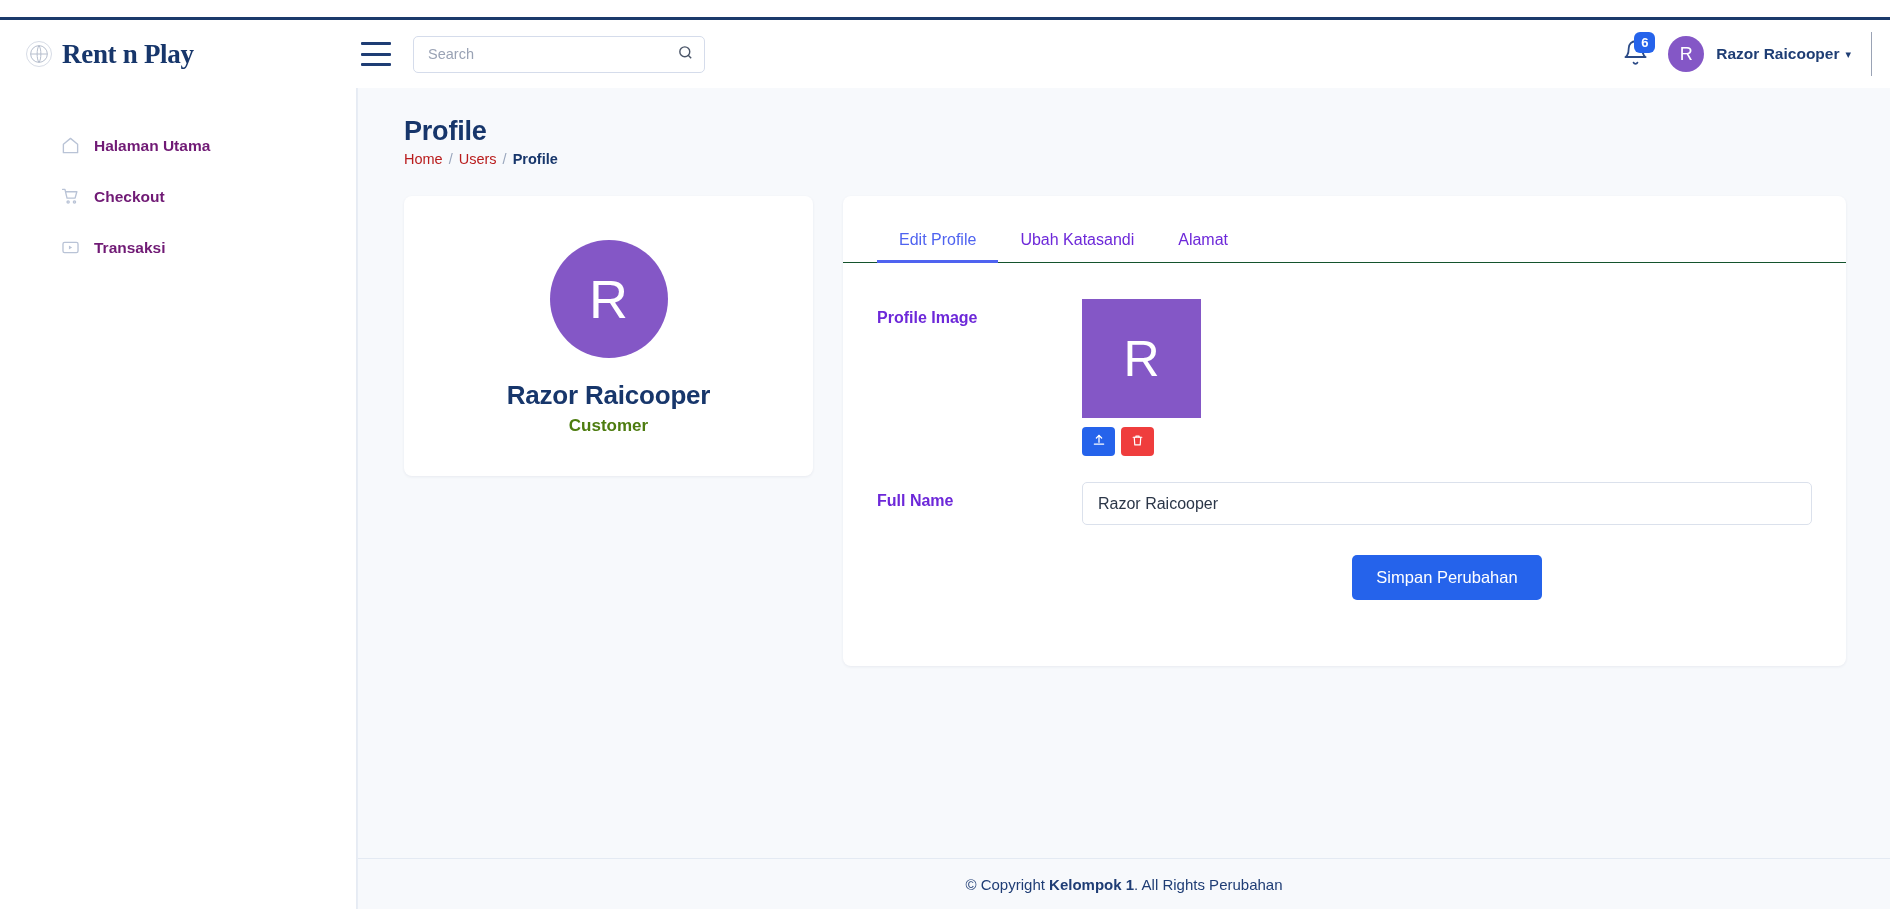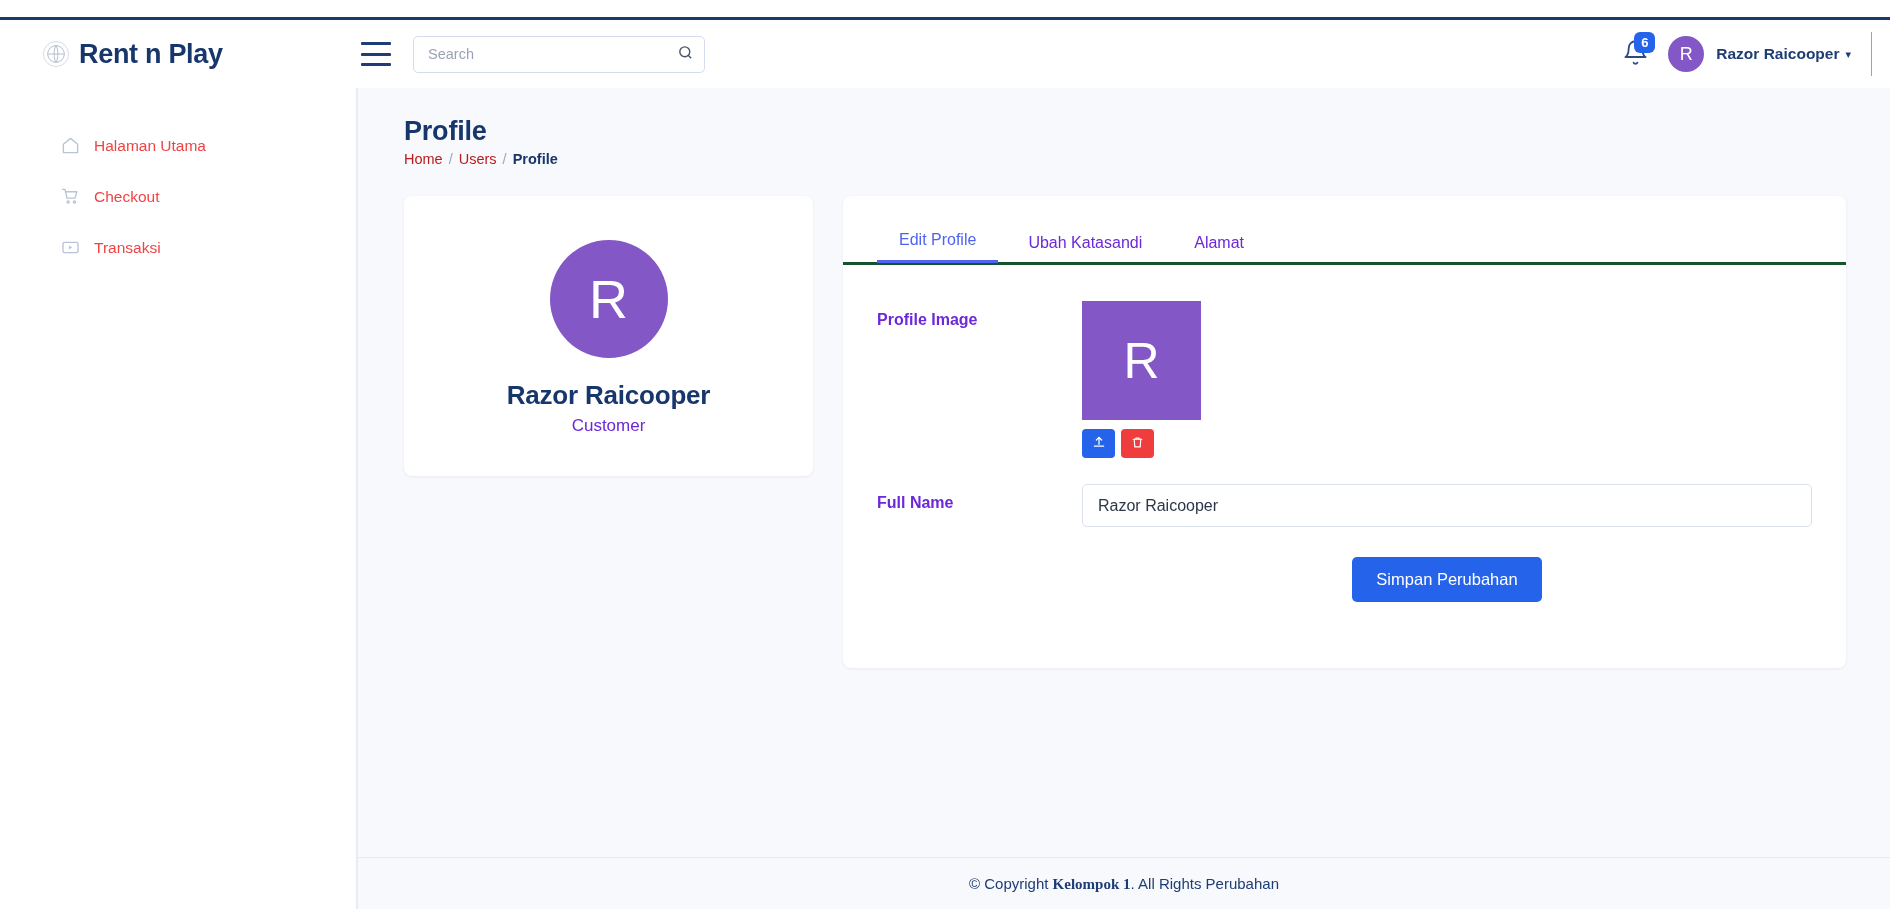--- a/index.html
+++ b/index.html
@@ -47,22 +47,23 @@
     align-items: center;
     position: relative;
     z-index: 5;
   }
 
   .brand {
     width: 357px;
     display: flex;
     align-items: center;
     gap: 10px;
-    padding-left: 43px;
-    flex: 0 0 auto;
+    padding-left: 26px;
+    flex: 0 0 auto;
+    font-family: Liberation Serif, serif;
   }
 
   .brand-mark {
     width: 26px;
     height: 26px;
     border-radius: 50%;
     border: 1px solid #d7dce6;
     display: flex;
     align-items: center;
     justify-content: center;
@@ -213,22 +214,22 @@
     width: 21px;
     height: 21px;
     flex: 0 0 auto;
     display: flex;
     align-items: center;
     justify-content: center;
     color: #b9c3d6;
   }
   .side-label {
     font-size: 15.5px;
-    font-weight: normal;
-    color: #ef4444;
+    font-weight: bold;
+    color: #701a75;
     white-space: nowrap;
   }
 
   
   .content {
     flex: 1 1 auto;
     min-width: 0;
     background: #f7f9fc;
     display: flex;
     flex-direction: column;
@@ -297,35 +298,35 @@
 
   .profile-name {
     font-size: 26px;
     font-weight: bold;
     color: #17366b;
     letter-spacing: -0.2px;
   }
   .profile-role {
     margin-top: 5px;
     font-size: 17px;
-    color: #6d28d9;
+    color: #4d7c0f;
+    font-weight: bold;
   }
 
   .card-right {
     flex: 1 1 auto;
     min-width: 0;
     padding: 0 0 40px 0;
   }
 
   .tabs {
     display: flex;
-    align-items: flex-end;
-    border-bottom: 3px solid #14532d;
+    border-bottom: 1px solid #14532d;
     padding: 22px 28px 0 34px;
-    gap: 8px;
+    gap: 0;
   }
   .tab {
     padding: 12px 22px 11px;
     font-size: 16px;
     color: #6d28d9;
     cursor: pointer;
     position: relative;
     white-space: nowrap;
     border-radius: 6px 6px 0 0;
     top: 1px;
@@ -415,21 +416,21 @@
 
   .footer {
     flex: 0 0 auto;
     border-top: 1px solid #e4eaf3;
     padding: 17px 0 16px;
     text-align: center;
     font-size: 15px;
     color: #1f3d75;
     background: #f7f9fc;
   }
-  .footer b { font-weight: bold; font-family: Liberation Serif, serif; }
+  .footer b { font-weight: bold; }
 </style>
 </head>
 <body>
 
 <div class="browser-frame">
 
   <div class="chrome-strip"></div>
 
   <div class="page">
 

